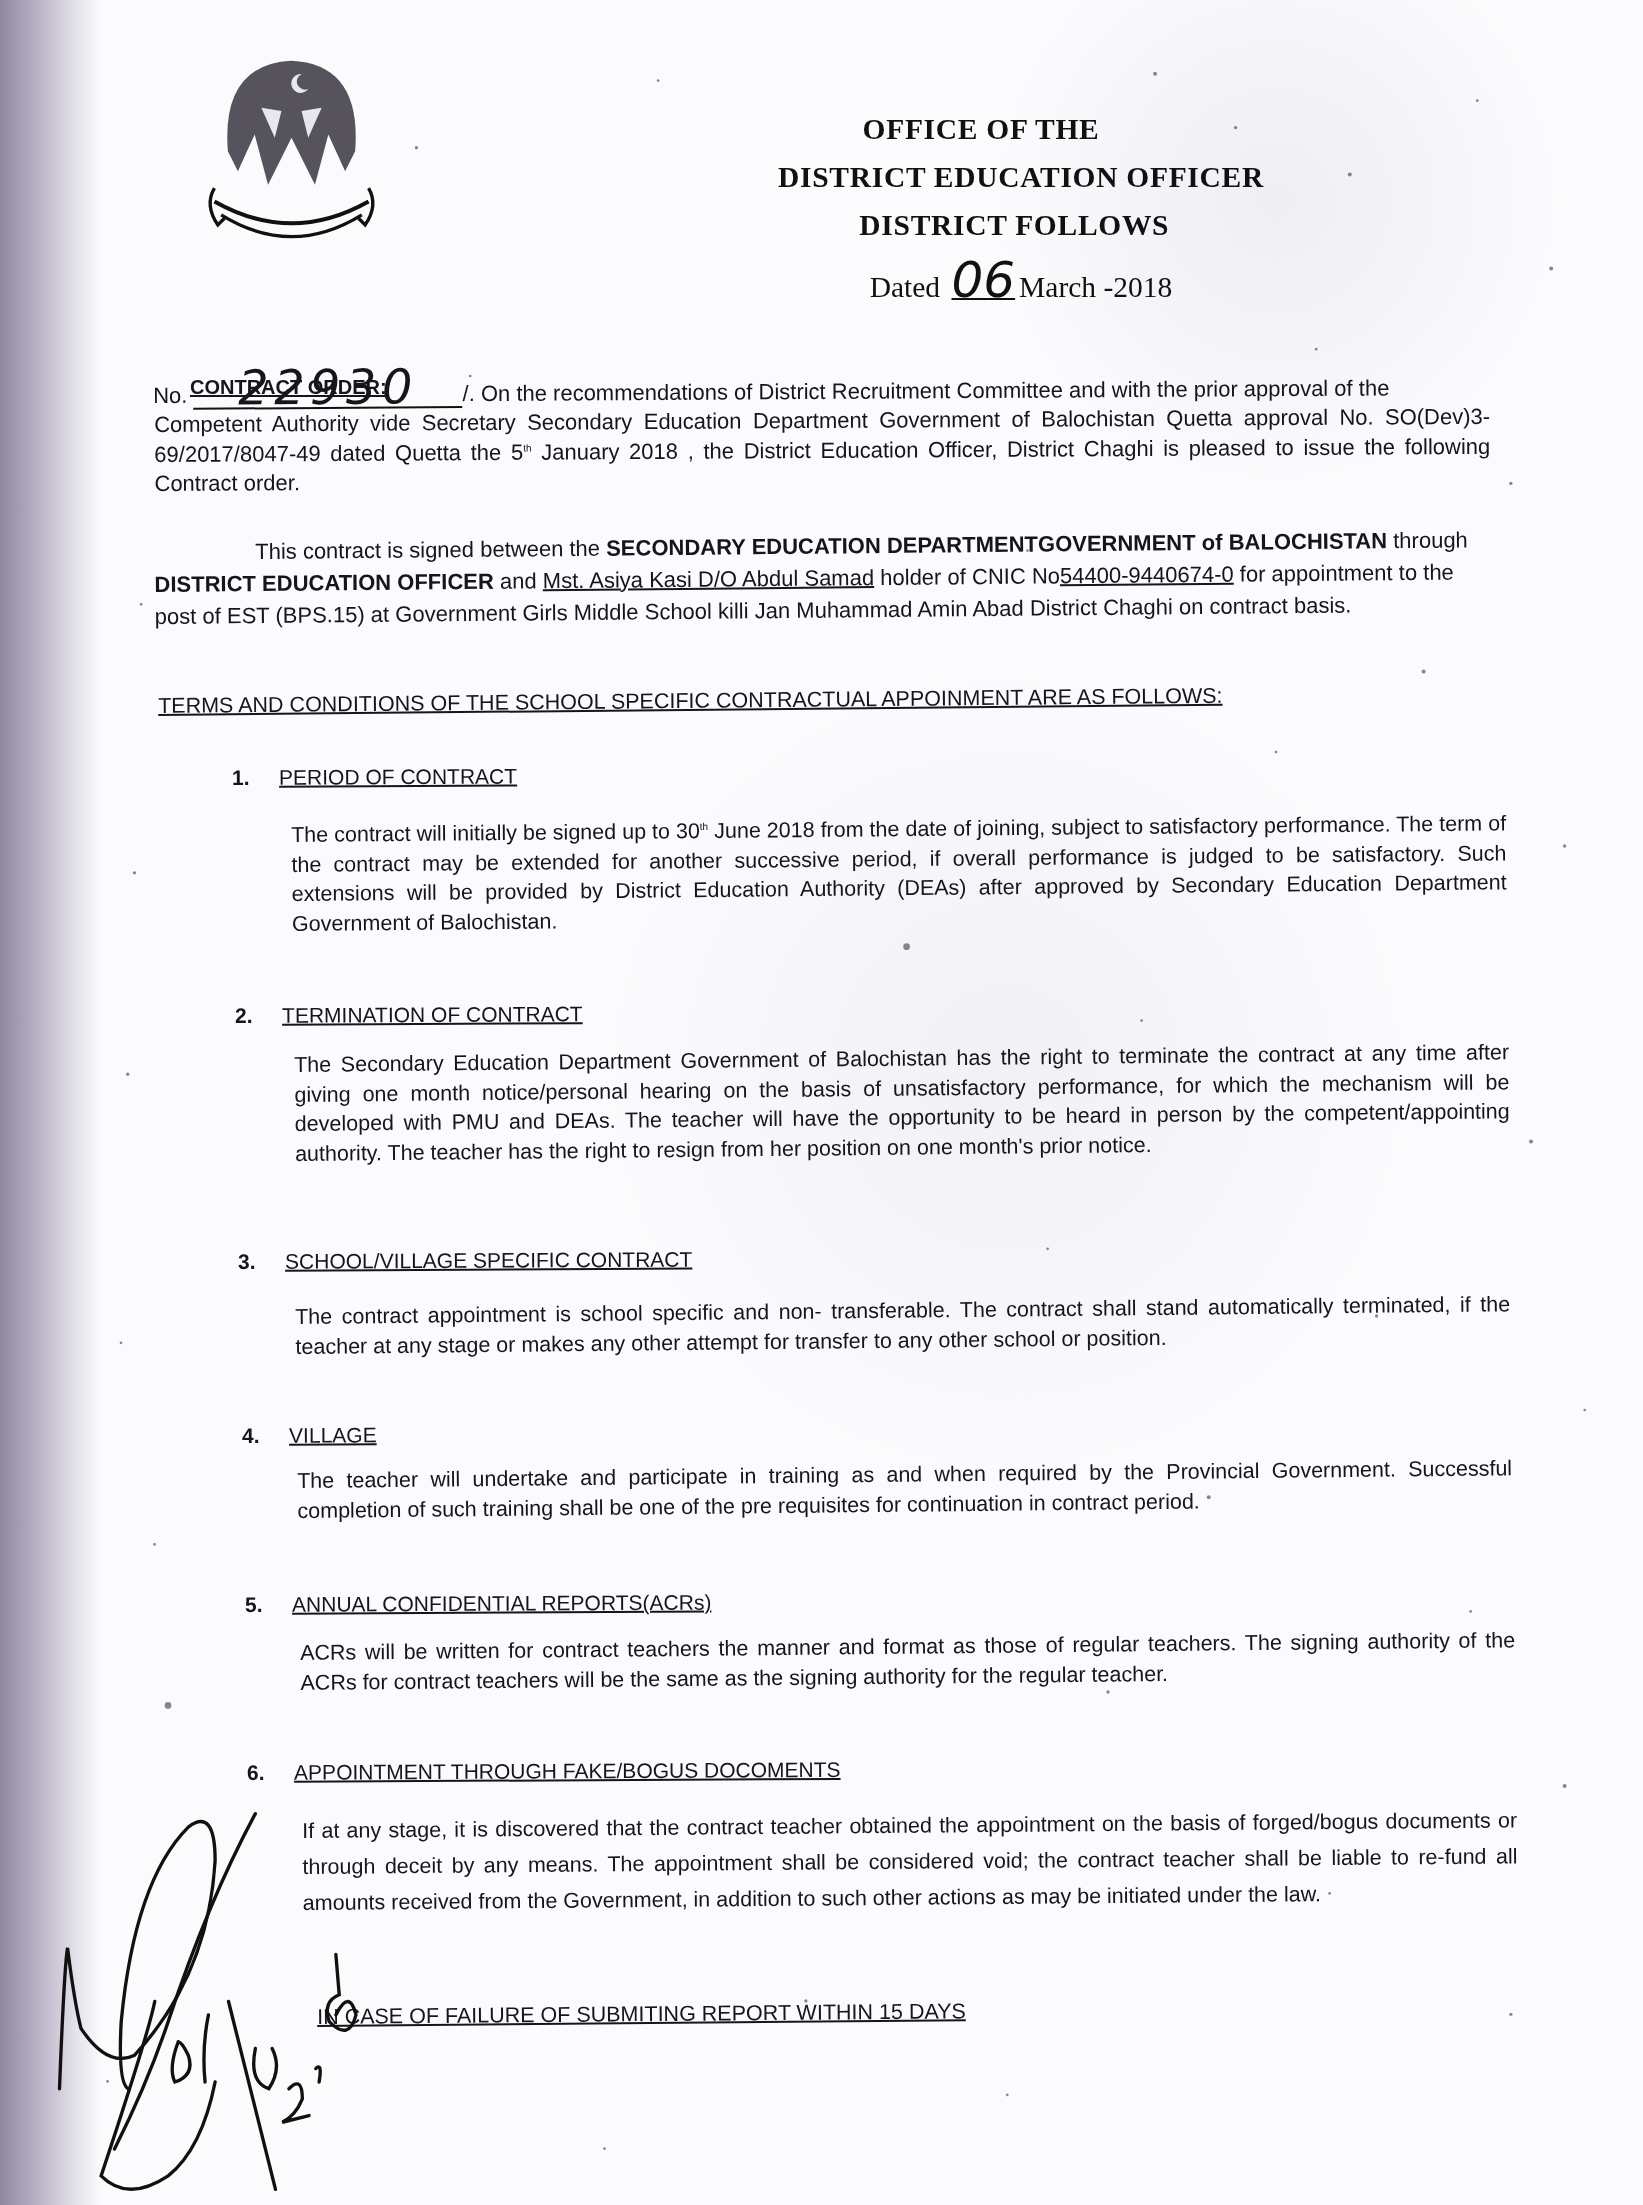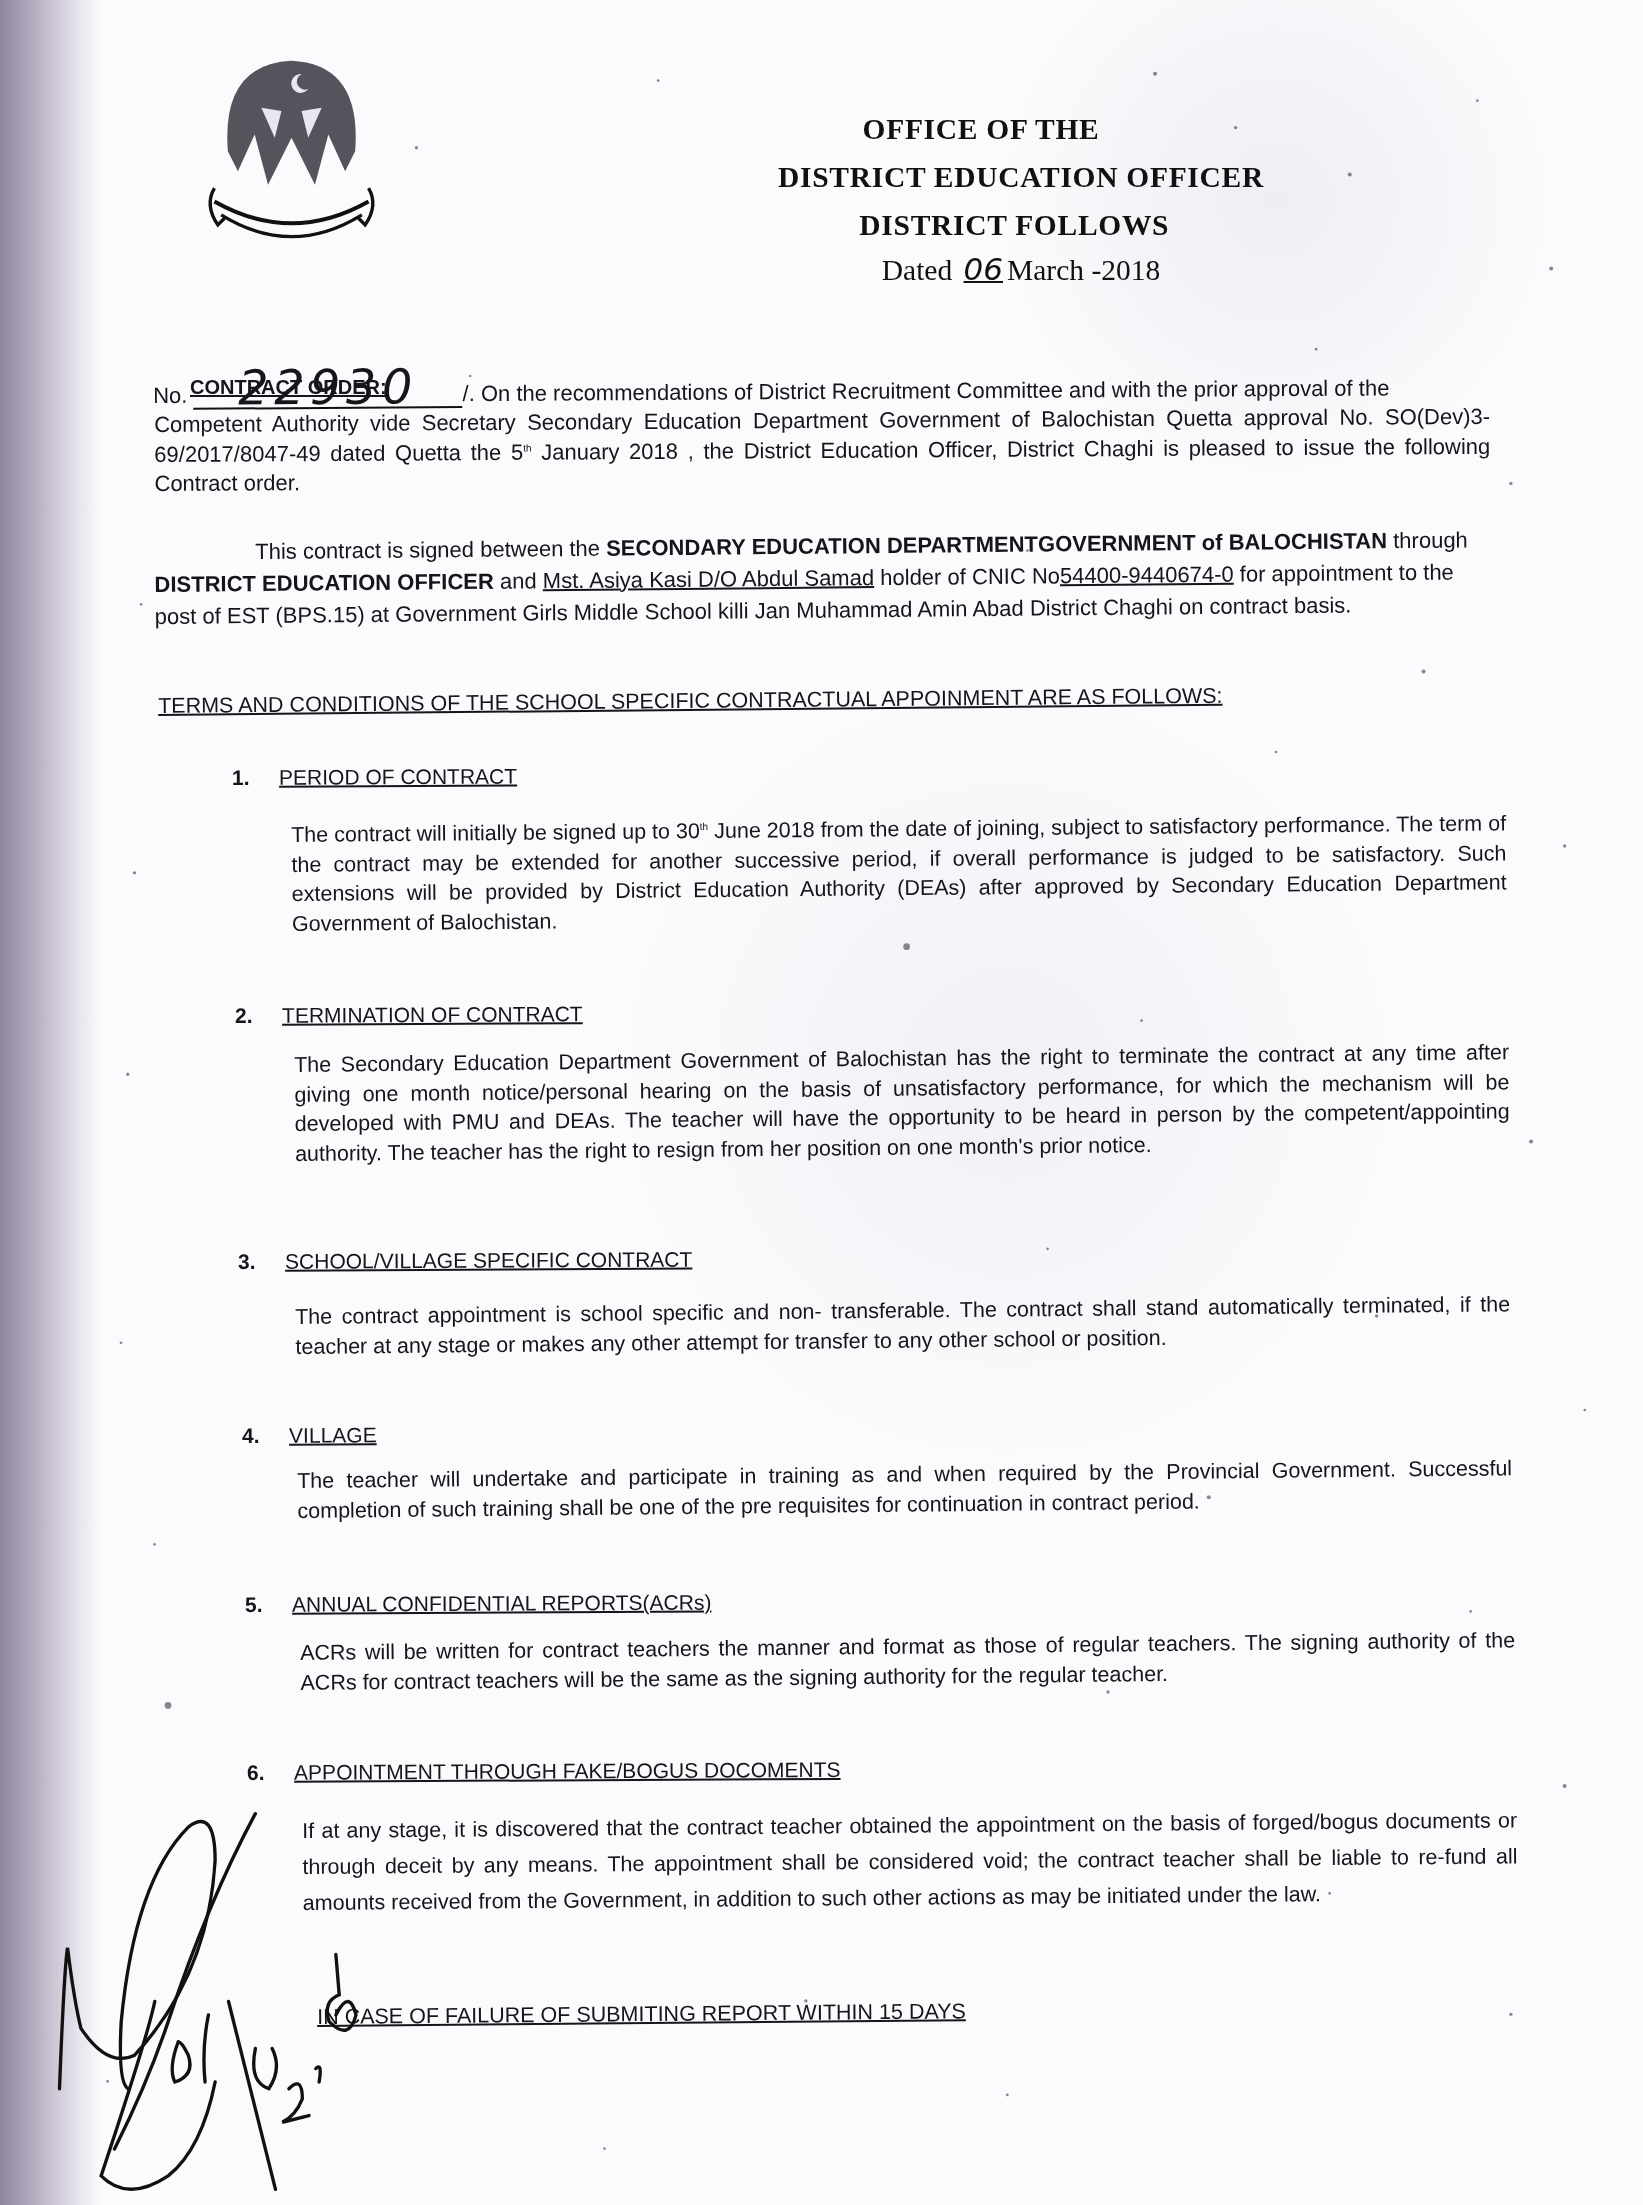--- a/index.html
+++ b/index.html
@@ -23,21 +23,21 @@
     .speckles { position: absolute; left: 0; top: 0; width: 1644px; height: 2205px; pointer-events: none; }
 
     .emblem { position: absolute; left: 201px; top: 44px; width: 181px; height: 201px; }
 
     .header { position: absolute; left: 766px; top: 113px; width: 510px; text-align: center;
       font-family: "Liberation Serif", "DejaVu Serif", serif; font-weight: bold; color: #111; }
     .header .l1 { font-size: 29.5px; letter-spacing: 0.7px; margin-bottom: 14.8px; transform: translateX(-40px); }
     .header .l2 { font-size: 29.5px; letter-spacing: 0.7px; margin-bottom: 14.8px; }
     .header .l3 { font-size: 29.5px; letter-spacing: 0.7px; margin-bottom: 9.4px; transform: translateX(-6.7px); }
     .header .dated { font-weight: normal; font-size: 29.5px; transform: translateX(0px); }
-    .hw { font-family: "DejaVu Sans", sans-serif; font-style: italic; font-size: 31px; text-decoration: underline; text-decoration-thickness: 2px; padding: 0 4px; }
+    .hw { font-family: "DejaVu Sans", sans-serif; font-style: italic; font-size: 50px; text-decoration: underline; text-decoration-thickness: 2px; padding: 0 4px; }
 
     .body-text { position: absolute; font-size: 22px; line-height: 28px; color: #15151a;
       font-family: "Liberation Sans", "DejaVu Sans", sans-serif; transform-origin: left top; }
     .u { text-decoration: underline; text-decoration-thickness: 2px; }
     .bold { font-weight: bold; }
     sup { font-size: 10px; line-height: 0; }
 
     .contract-order { left: 190px; top: 326px; font-size: 20px; font-weight: bold; margin-top: 47px; }
     .no-line { left: 153px; top: 368px; width: 1343px; transform: rotate(-0.35deg); }
     .no-line .handno { font-family: "DejaVu Sans", sans-serif; font-style: italic; font-size: 48px; letter-spacing: 5.4px;

